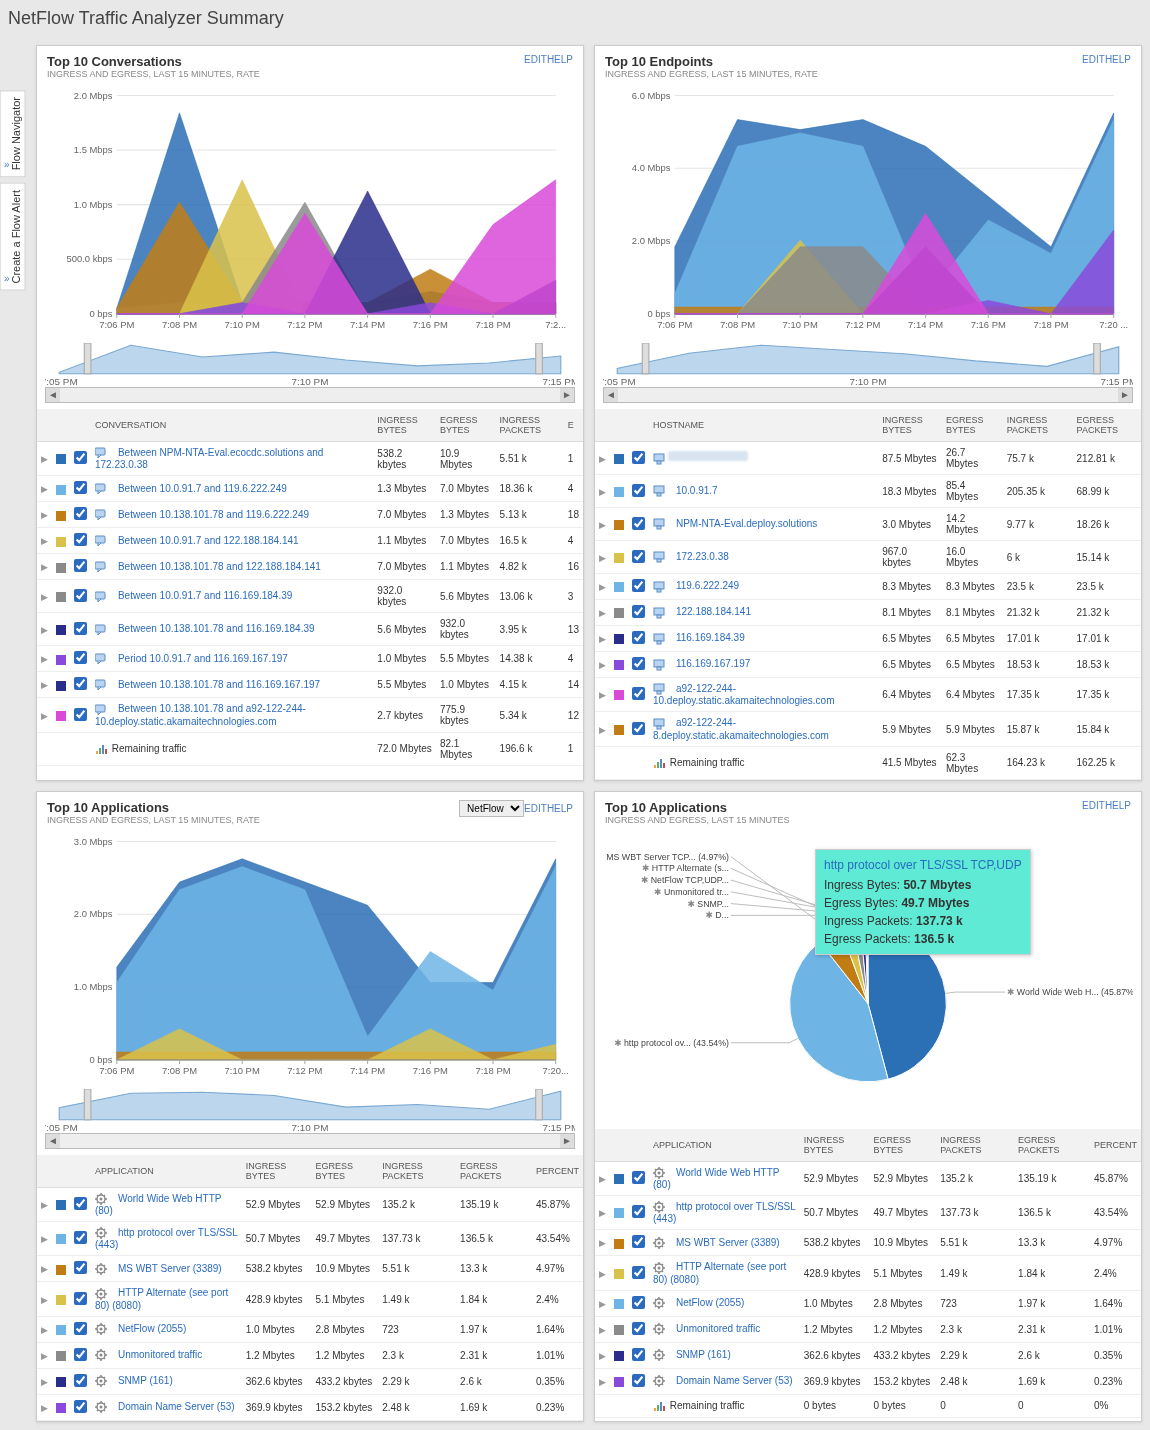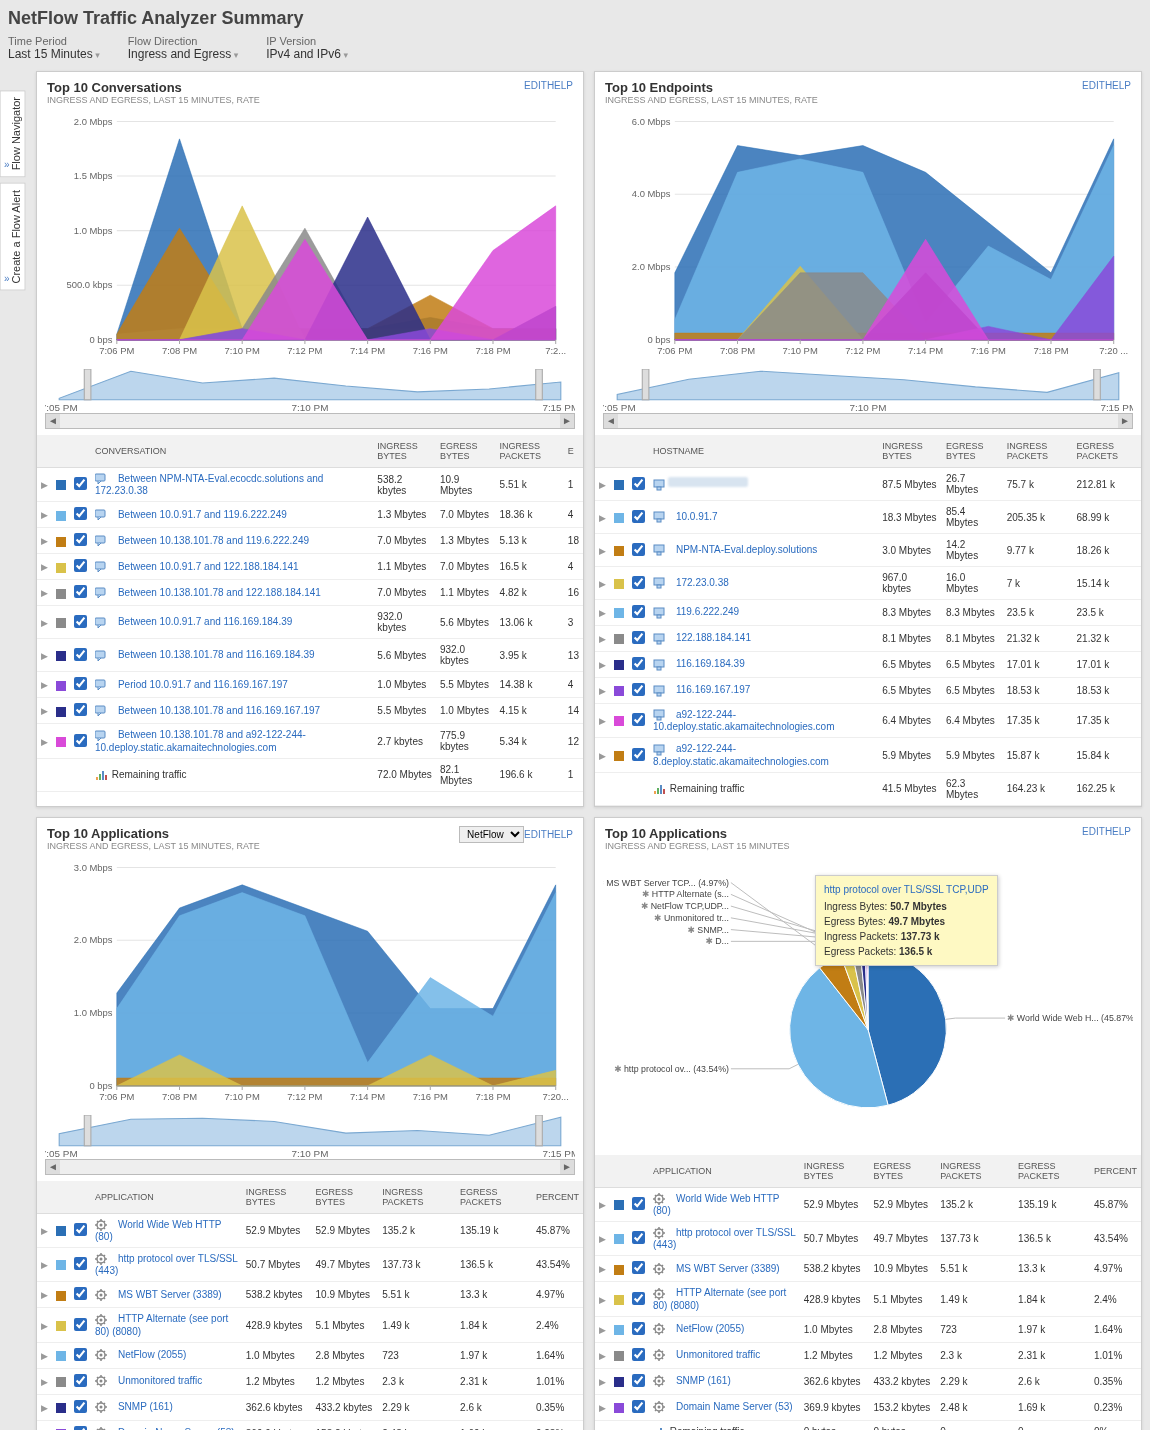--- a/index.html
+++ b/index.html
@@ -1,18 +1,18 @@
 <!DOCTYPE html>
 <html><head>
 <meta charset="utf-8">
 <style>
   * { box-sizing: border-box; margin: 0; padding: 0; }
   body { font-family: Arial, Helvetica, sans-serif; font-size: 11px; background: #e8e8e8; color: #333; width: 1150px; }
   .page { padding: 8px; }
-  .page-title { font-size: 18px; color: #444; font-weight: bold; margin-bottom: 6px; }
+  .page-title { font-size: 18px; color: #444; font-weight: normal; margin-bottom: 16px; }
   .filters { display: flex; gap: 28px; margin-bottom: 10px; }
   .filter { display: flex; flex-direction: column; }
   .filter-label { font-size: 11px; color: #666; }
   .filter-value { font-size: 12px; color: #333; cursor: pointer; }
   .filter-value:after { content: " ▾"; color: #999; font-size: 9px; }
   .side-tabs { position: absolute; left: 0; top: 90px; display: flex; flex-direction: column; gap: 6px; }
   .side-tab { background: #fff; border: 1px solid #ccc; padding: 6px 3px; writing-mode: vertical-rl; transform: rotate(180deg); font-size: 11px; cursor: pointer; }
   .side-tab .arrow { writing-mode: horizontal-tb; transform: rotate(180deg); display: block; text-align: center; color: #4a7dc4; font-size: 10px; margin-bottom: 3px; }
   .grid { display: grid; grid-template-columns: 1fr 1fr; gap: 10px; margin-left: 28px; }
   .panel { background: #fff; border: 1px solid #ccc; box-shadow: 0 1px 3px rgba(0,0,0,0.1); }
@@ -35,43 +35,29 @@
   table.panel-table th { background: #f2f2f2; color: #555; font-weight: normal; text-align: left; padding: 6px 4px; border-bottom: 1px solid #ddd; text-transform: uppercase; font-size: 9px; }
   table.panel-table td { padding: 5px 4px; border-bottom: 1px solid #eee; vertical-align: middle; }
   .expand { color: #999; cursor: pointer; font-size: 9px; }
   .color-swatch { display: inline-block; width: 10px; height: 10px; vertical-align: middle; }
   .link { color: #2a6bbf; cursor: pointer; margin-left: 8px; }
   .row-icon { display: inline-block; width: 12px; height: 12px; vertical-align: middle; margin-right: 3px; }
   input[type=checkbox] { accent-color: #2a6bbf; cursor: pointer; }
   .pie-area { height: 300px; padding: 8px; position: relative; }
   .pie-area svg { width: 100%; height: 100%; }
   .pie-label { font-size: 9px; fill: #444; }
-  .tooltip { position: absolute; background: #fef9c3; border: 1px solid #ccc; padding: 6px 8px; font-size: 10px; line-height: 1.5; box-shadow: 1px 1px 4px rgba(0,0,0,0.2); }
+  .tooltip { position: absolute; background: #5eead4; border: 1px solid #ccc; padding: 6px 8px; font-size: 12px; line-height: 1.5; box-shadow: 1px 1px 4px rgba(0,0,0,0.2); }
   .tooltip .tt-title { color: #2a6bbf; margin-bottom: 2px; }
   .remaining-icon svg { vertical-align: middle; }
 </style>
 </head>
 <body>
 
 <div class="page">
   <div class="page-title">NetFlow Traffic Analyzer Summary</div>
-  <div class="filters">
-    <div class="filter">
-      <span class="filter-label">Time Period</span>
-      <span class="filter-value">Last 15 Minutes</span>
-    </div>
-    <div class="filter">
-      <span class="filter-label">Flow Direction</span>
-      <span class="filter-value">Ingress and Egress</span>
-    </div>
-    <div class="filter">
-      <span class="filter-label">IP Version</span>
-      <span class="filter-value">IPv4 and IPv6</span>
-    </div>
-  </div>
 
   <div class="side-tabs">
     <div class="side-tab"><span class="arrow">»</span><span>Flow Navigator</span></div>
     <div class="side-tab"><span class="arrow">»</span><span>Create a Flow Alert</span></div>
   </div>
 
   <div class="grid">
 
     <div class="panel">
       <div class="panel-header">
@@ -414,21 +400,21 @@
             <tr>
               <td><span class="expand">▶</span></td>
               <td><span class="color-swatch" style="background:#d9c24a"></span></td>
               <td><input type="checkbox" checked="" style=""></td>
               <td><span class="row-icon"><svg width="12" height="12" viewBox="0 0 12 12">
                     <rect x="1" y="1" width="10" height="7" fill="#b8d4f0" stroke="#5a8cc4"></rect>
                     <rect x="4" y="8" width="4" height="3" fill="#b8d4f0" stroke="#5a8cc4"></rect>
                   </svg></span><span class="link">172.23.0.38</span></td>
               <td>967.0 kbytes</td>
               <td>16.0 Mbytes</td>
-              <td>7 k</td>
+              <td>6 k</td>
               <td>15.14 k</td>
             </tr>
             <tr>
               <td><span class="expand">▶</span></td>
               <td><span class="color-swatch" style="background:#6eb5e6"></span></td>
               <td><input type="checkbox" checked="" style=""></td>
               <td><span class="row-icon"><svg width="12" height="12" viewBox="0 0 12 12">
                     <rect x="1" y="1" width="10" height="7" fill="#b8d4f0" stroke="#5a8cc4"></rect>
                     <rect x="4" y="8" width="4" height="3" fill="#b8d4f0" stroke="#5a8cc4"></rect>
                   </svg></span><span class="link">119.6.222.249</span></td>

